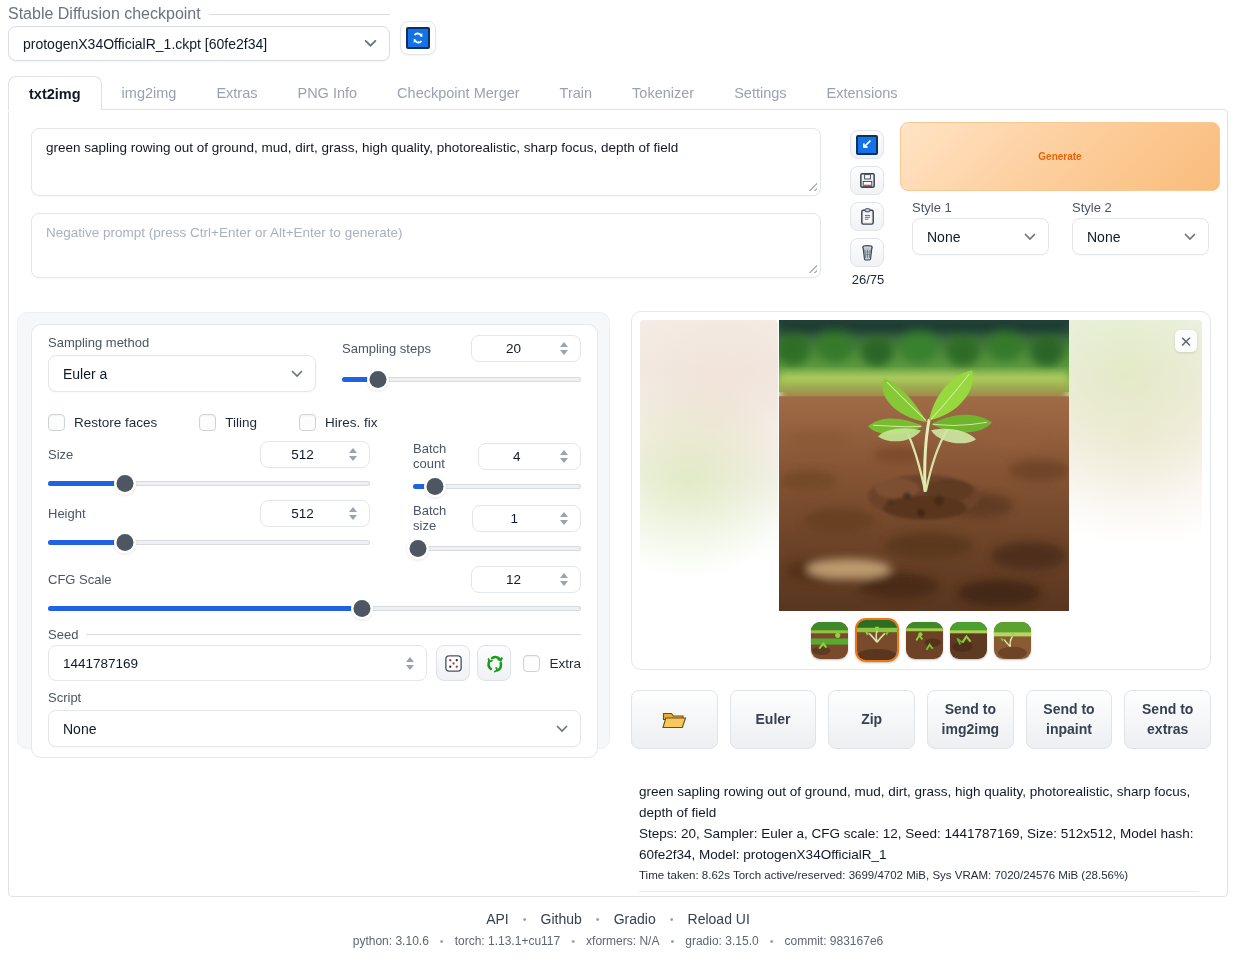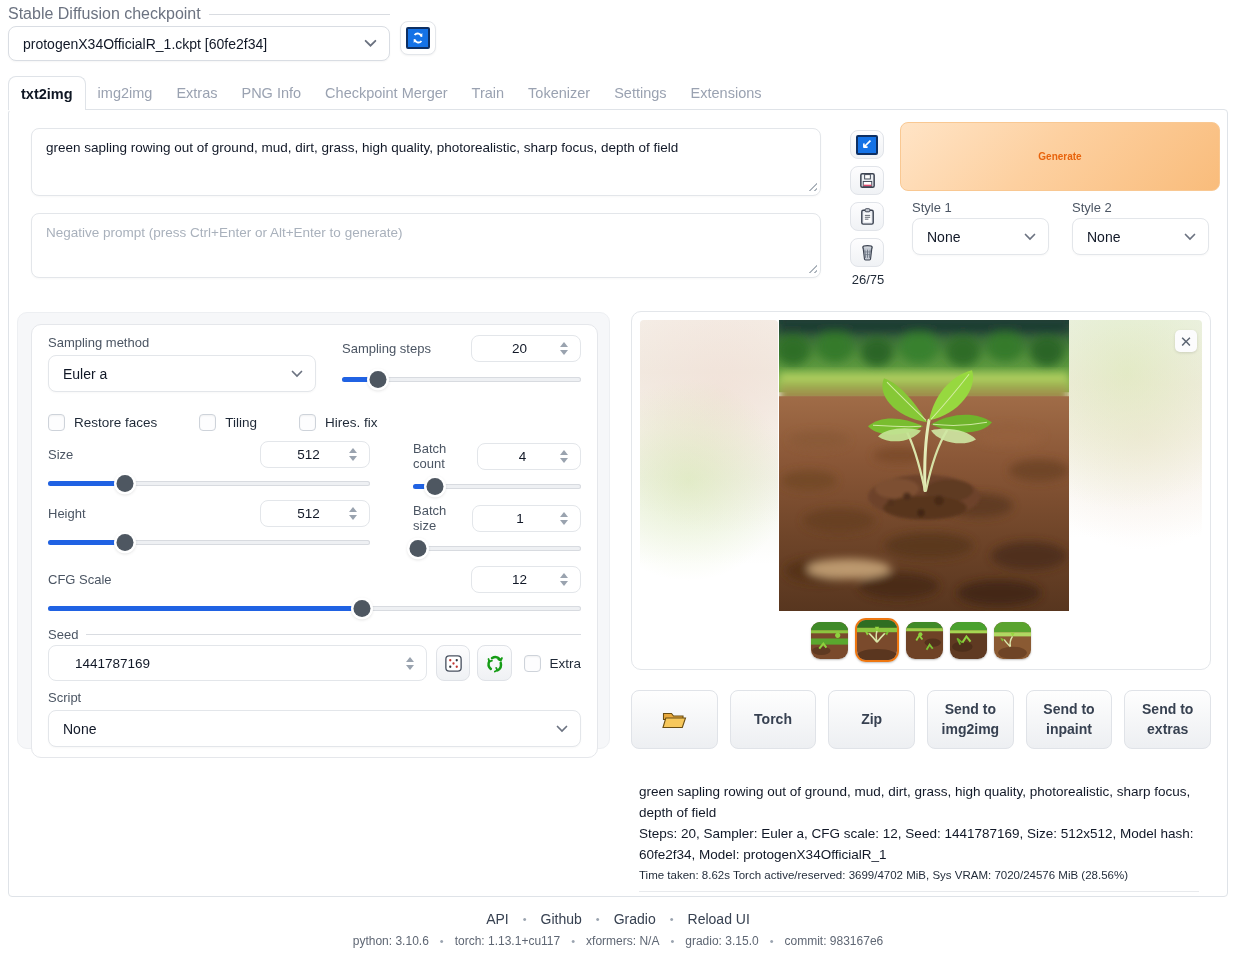--- a/index.html
+++ b/index.html
@@ -21,21 +21,21 @@
   .select-box .val { font-size:14px; color:#111827; }
   .icon-sq-btn {
     position:absolute; left:400px; top:21px; width:36px; height:34px; border:1px solid #e3e6ea;
     border-radius:8px; background:#fff; display:flex; align-items:center; justify-content:center;
     box-shadow:0 1px 2px rgba(0,0,0,.05); cursor:pointer;
   }
   .blue-chip { width:24px; height:22px; background:#1472e6; border:2px solid #0d2f63; border-radius:2px;
     display:flex; align-items:center; justify-content:center; }
   
   .tabs { position:absolute; left:8px; top:76px; display:flex; align-items:flex-end; height:34px; z-index:3; }
-  .tab { height:34px; display:flex; align-items:center; padding:0 12px; font-size:14.5px;
+  .tab { height:34px; display:flex; align-items:center; padding:0 20px; font-size:14.5px;
     color:#9aa2b1; cursor:pointer; white-space:nowrap; }
   .tab.active { background:#fff; border:1px solid #dfe3e8; border-bottom:none; border-radius:8px 8px 0 0;
     color:#0f1724; font-weight:700; position:relative; }
   .tab.active::after { content:""; position:absolute; left:0; right:0; bottom:-1px; height:2px; background:#fff; }
   
   .content { position:absolute; left:8px; top:109px; width:1220px; height:788px;
     background:#fff; border:1px solid #dfe3e8; border-radius:4px; }
   
   .ta-wrap { position:absolute; }
   textarea.gr-ta {
@@ -66,21 +66,21 @@
     display:flex; align-items:center; justify-content:space-between; padding:0 12px 0 14px;
     font-size:14px; color:#111827; box-shadow:0 1px 2px rgba(0,0,0,.03); cursor:pointer; }
   
   .params-panel { position:absolute; left:8px; top:202px; width:593px; height:437px;
     background:#f6f7f9; border:1px solid #edeff2; border-radius:10px; }
   .params-card { position:absolute; left:13px; top:11px; width:567px;
     background:#fff; border:1px solid #e5e7eb; border-radius:10px; padding:10px 16px 10px; }
   .fld-label { font-size:13px; color:#4b5563; }
   .row-flex { display:flex; }
   .num-input { display:flex; align-items:center; width:110px; height:27px; border:1px solid #e3e6ea;
-    border-radius:8px; background:#fff;padding-left:12px; }
+    border-radius:8px; background:#fff; }
   .num-input .val { flex:1; text-align:center; font-size:13.5px; color:#111827; }
   .spin { width:18px; display:flex; flex-direction:column; align-items:center; gap:3px; margin-right:7px; cursor:pointer; }
   .tri-up { width:0; height:0; border-left:4px solid transparent; border-right:4px solid transparent; border-bottom:5px solid #9aa3af; }
   .tri-dn { width:0; height:0; border-left:4px solid transparent; border-right:4px solid transparent; border-top:5px solid #9aa3af; }
   .slider { position:relative; height:17px; }
   .slider .track { position:absolute; left:0; right:0; top:6px; height:5px; border-radius:3px;
     background:#eef0f3; box-shadow:inset 0 0 0 1px #d8dbe0; }
   .slider .fill { position:absolute; left:0; top:6px; height:5px; border-radius:3px; background:#2062e3; }
   .slider .handle { position:absolute; top:0; width:17px; height:17px; border-radius:50%; background:#4e5761;
     box-shadow:0 0 0 2.5px #fff, 0 1px 4px rgba(0,0,0,.45); transform:translateX(-50%); cursor:pointer; }
@@ -566,21 +566,21 @@
     </div>
   </div>
 
   <div class="actions">
     <div class="action-btn">
       <svg width="26" height="22" viewBox="0 0 26 22">
           <path d="M2.5 4.5 h8 l2 2.5 h9.5 v3.5 h-19.5 z" fill="#e9a93c" stroke="#6b4e12" stroke-width="1.1"></path>
           <path d="M4.8 9 h19.7 l-3.2 9.5 h-19.3 z" fill="#f7c85c" stroke="#6b4e12" stroke-width="1.1"></path>
         </svg>
     </div>
-    <div class="action-btn">Torch</div>
+    <div class="action-btn">Euler</div>
     <div class="action-btn">Zip</div>
     <div class="action-btn">Send to img2img</div>
     <div class="action-btn">Send to inpaint</div>
     <div class="action-btn">Send to extras</div>
   </div>
 
   <div class="out-info">
     <div class="line">green sapling rowing out of ground, mud, dirt, grass, high quality, photorealistic, sharp focus, depth of field</div>
     <div class="line">Steps: 20, Sampler: Euler a, CFG scale: 12, Seed: 1441787169, Size: 512x512, Model hash: 60fe2f34, Model: protogenX34OfficialR_1</div>
     <div class="perf">Time taken: 8.62s  Torch active/reserved: 3699/4702 MiB, Sys VRAM: 7020/24576 MiB (28.56%)</div>

